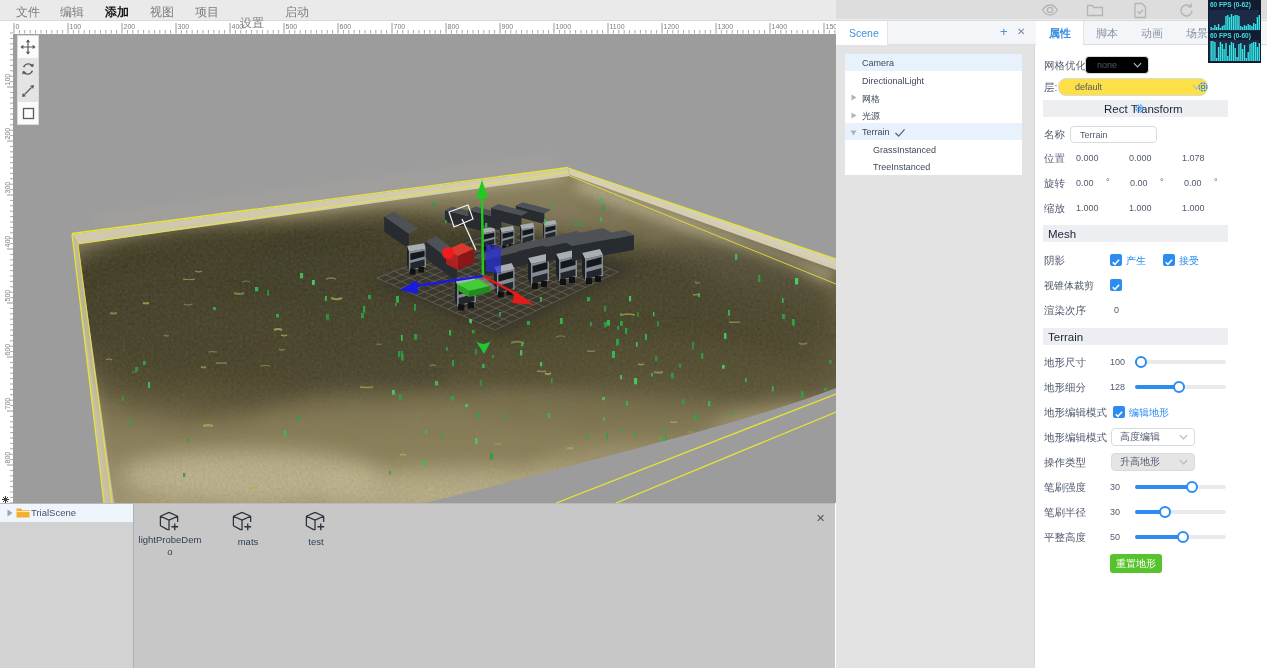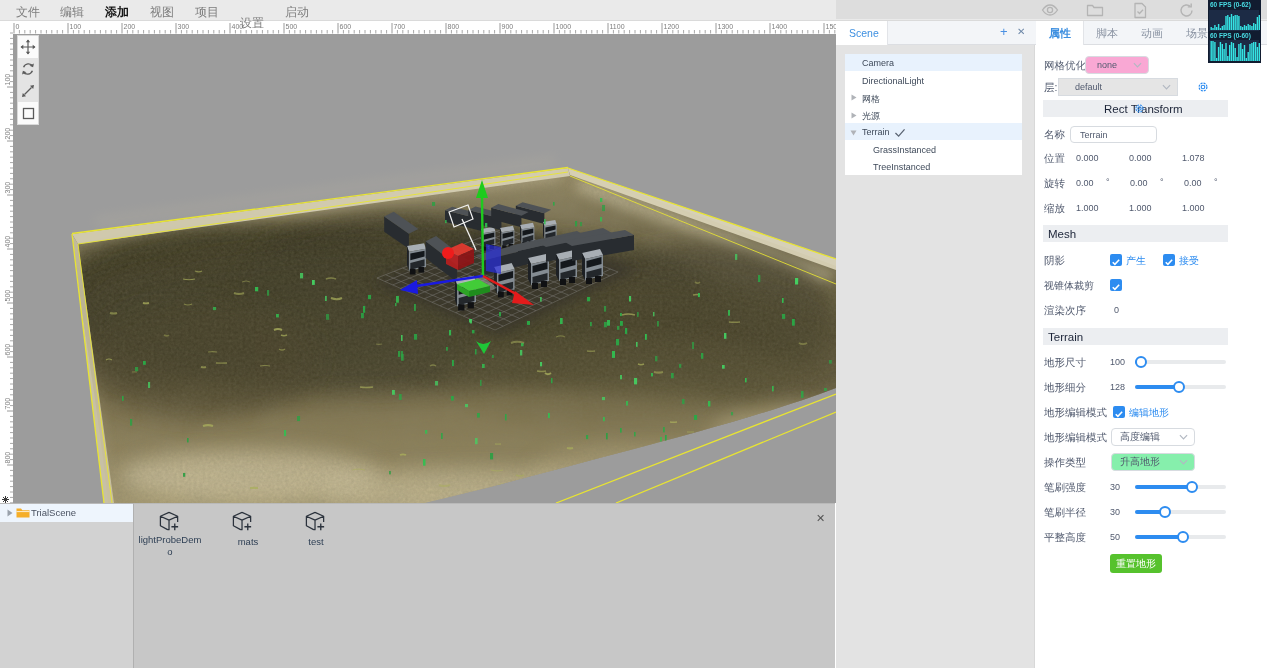--- a/index.html
+++ b/index.html
@@ -768,28 +768,28 @@
 
 <div class="abs" style="left:1034px;top:19px;width:233px;height:649px;background:#fff;border-left:1px solid #d8d8d8;box-sizing:border-box;z-index:10"></div>
 <div class="abs" style="left:1034px;top:19px;width:233px;height:26px;background:#f3f5f8;border-bottom:1px solid #dcdee2;box-sizing:border-box;z-index:11"></div>
 <div class="abs" style="left:1036px;top:19px;width:48px;height:26px;background:#fff;border-right:1px solid #e2e4e8;box-sizing:border-box;z-index:12"></div>
 <div class="abs" style="left:1049px;top:26px;font-size:11px;color:#3d8fe0;font-weight:bold;z-index:13">属性</div>
 <div class="abs" style="left:1096px;top:26px;font-size:11px;color:#8a93a2;z-index:13">脚本</div>
 <div class="abs" style="left:1141px;top:26px;font-size:11px;color:#8a93a2;z-index:13">动画</div>
 <div class="abs" style="left:1186px;top:26px;font-size:11px;color:#8a93a2;z-index:13">场景</div>
 <div style="position:absolute;left:0;top:0;width:1267px;height:671px;z-index:12;pointer-events:none">
 <div style="position:absolute;left:1044px;top:58.5px;font-size:10.5px;color:#515a6e;white-space:nowrap">网格优化:</div>
-<div style="position:absolute;left:1085px;top:56px;width:64px;height:18px;background:#f9a8d4;border:1px solid #d7dbe0;border-radius:4px;box-sizing:border-box">
+<div style="position:absolute;left:1085px;top:56px;width:64px;height:18px;background:#000000;border:1px solid #d7dbe0;border-radius:4px;box-sizing:border-box">
 <div style="position:absolute;left:11px;top:50%;transform:translateY(-50%);font-size:9px;color:#515a6e;white-space:nowrap">none</div>
 <svg style="position:absolute;right:6px;top:50%;transform:translateY(-50%)" width="9" height="6" viewBox="0 0 10 6">
           <path d="M1 1 l4 4 l4-4" fill="none" stroke="#b2b8c2" stroke-width="1.3"></path>
         </svg>
       </div>
 <div style="position:absolute;left:1044px;top:80.5px;font-size:10.5px;color:#515a6e;white-space:nowrap">层:</div>
-<div style="position:absolute;left:1058px;top:78px;width:120px;height:18px;background:#e5e5e5;border:1px solid #d7dbe0;border-radius:0;box-sizing:border-box">
+<div style="position:absolute;left:1058px;top:78px;width:150px;height:18px;background:#fde047;border:1px solid #d7dbe0;border-radius:8px;box-sizing:border-box">
 <div style="position:absolute;left:16px;top:50%;transform:translateY(-50%);font-size:9px;color:#515a6e;white-space:nowrap">default</div>
 <svg style="position:absolute;right:6px;top:50%;transform:translateY(-50%)" width="9" height="6" viewBox="0 0 10 6">
           <path d="M1 1 l4 4 l4-4" fill="none" stroke="#b2b8c2" stroke-width="1.3"></path>
         </svg>
       </div>
 <svg style="position:absolute;left:1197px;top:81px" width="12" height="12" viewBox="0 0 16 16">
 <circle cx="8" cy="8" r="5.2" fill="none" stroke="#2d8cf0" stroke-width="1.6" stroke-dasharray="2.7 1.4"></circle>
 <circle cx="8" cy="8" r="2.4" fill="none" stroke="#2d8cf0" stroke-width="1.5"></circle>
       </svg>
 <div style="position:absolute;left:1043px;top:100px;width:185px;height:17px;background:#eceef1"></div>
@@ -856,21 +856,21 @@
         </svg></div>
 <div style="position:absolute;left:1129px;top:406px;font-size:10px;color:#2d8cf0;white-space:nowrap">编辑地形</div>
 <div style="position:absolute;left:1044px;top:430.5px;font-size:10.5px;color:#515a6e;white-space:nowrap">地形编辑模式</div>
 <div style="position:absolute;left:1111px;top:428px;width:84px;height:18px;background:#fff;border:1px solid #d7dbe0;border-radius:4px;box-sizing:border-box">
 <div style="position:absolute;left:8px;top:50%;transform:translateY(-50%);font-size:10px;color:#515a6e;white-space:nowrap">高度编辑</div>
 <svg style="position:absolute;right:6px;top:50%;transform:translateY(-50%)" width="9" height="6" viewBox="0 0 10 6">
           <path d="M1 1 l4 4 l4-4" fill="none" stroke="#b2b8c2" stroke-width="1.3"></path>
         </svg>
       </div>
 <div style="position:absolute;left:1044px;top:455.5px;font-size:10.5px;color:#515a6e;white-space:nowrap">操作类型</div>
-<div style="position:absolute;left:1111px;top:453px;width:84px;height:18px;background:#86efac;border:1px solid #d7dbe0;border-radius:4px;box-sizing:border-box">
+<div style="position:absolute;left:1111px;top:453px;width:84px;height:18px;background:#e5e5e5;border:1px solid #d7dbe0;border-radius:4px;box-sizing:border-box">
 <div style="position:absolute;left:8px;top:50%;transform:translateY(-50%);font-size:10px;color:#515a6e;white-space:nowrap">升高地形</div>
 <svg style="position:absolute;right:6px;top:50%;transform:translateY(-50%)" width="9" height="6" viewBox="0 0 10 6">
           <path d="M1 1 l4 4 l4-4" fill="none" stroke="#b2b8c2" stroke-width="1.3"></path>
         </svg>
       </div>
 <div style="position:absolute;left:1044px;top:480.5px;font-size:10.5px;color:#515a6e;white-space:nowrap">笔刷强度</div>
 <div style="position:absolute;left:1110px;top:482px;font-size:9px;color:#515a6e;white-space:nowrap">30</div>
 <div style="position:absolute;left:1135px;top:485px;width:91px;height:4px;border-radius:2px;background:#e8eaec"></div>
 <div style="position:absolute;left:1135px;top:485px;width:57px;height:4px;border-radius:2px;background:#2d8cf0"></div>
 <div style="position:absolute;left:1186px;top:481px;width:12px;height:12px;border-radius:50%;background:#fff;border:2px solid #2d8cf0;box-sizing:border-box"></div>

